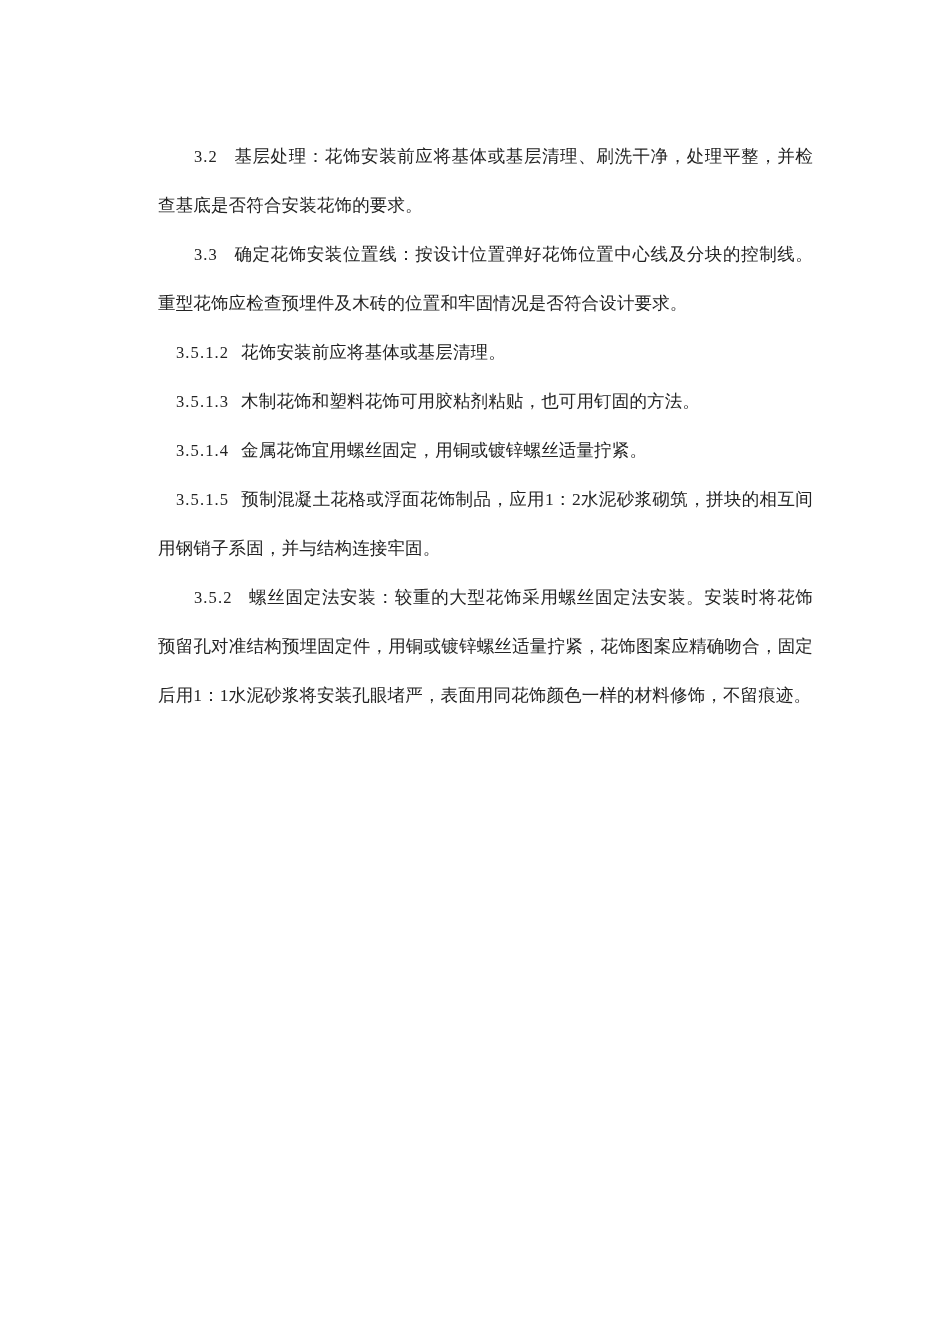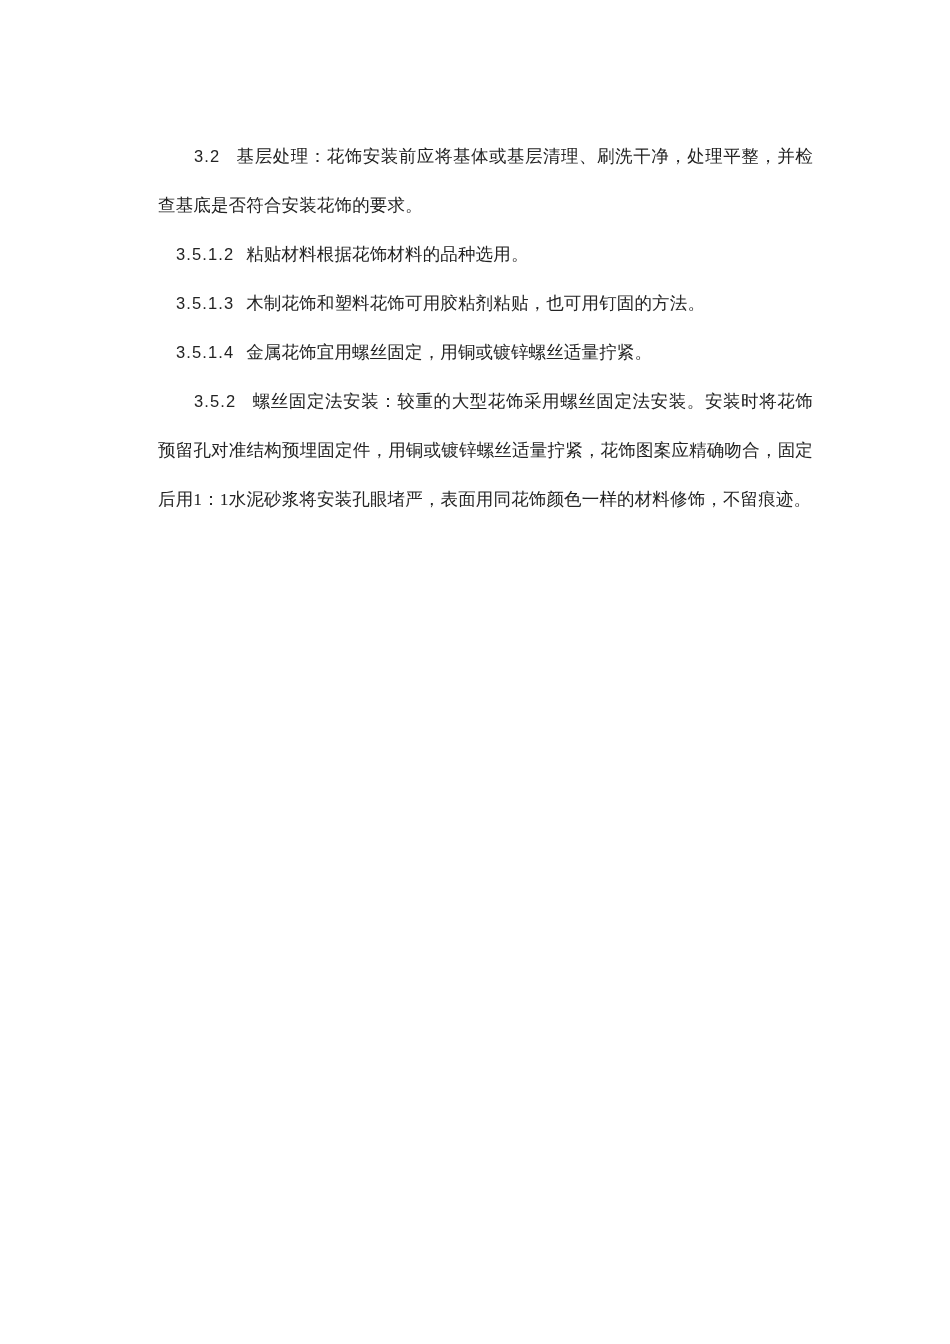--- a/index.html
+++ b/index.html
@@ -44,21 +44,21 @@
 
   
   .para.indent-2 {
     text-indent: 36px;
   }
   .para.indent-1 {
     text-indent: 18px;
   }
 
   .num {
-    font-family: Liberation Sans, sans-serif;
+    font-family: Liberation Serif, serif;
     font-size: 16.5px;
     letter-spacing: 1.1px;
     color: #232323;
   }
 
   .gap {
     display: inline-block;
     width: 16px;
   }
 
@@ -70,37 +70,43 @@
 </head>
 <body>
 
 <div class="page">
   <div class="text-body">
 
     <p class="para indent-2">
       <span class="num">3.2</span><span class="gap"></span><span>基层处理：花饰安装前应将基体或基层清理、刷洗干净，处理平整，并检查基底是否符合安装花饰的要求。</span>
     </p>
 
+    <p class="para indent-2">
+      <span class="num">3.3</span><span class="gap"></span><span>确定花饰安装位置线：按设计位置弹好花饰位置中心线及分块的控制线。重型花饰应检查预埋件及木砖的位置和牢固情况是否符合设计要求。</span>
+    </p>
 
 
 
 
 
     <p class="para indent-1">
-      <span class="num">3.5.1.2</span><span class="gap-sm"></span><span>粘贴材料根据花饰材料的品种选用。</span>
+      <span class="num">3.5.1.2</span><span class="gap-sm"></span><span>花饰安装前应将基体或基层清理。</span>
     </p>
 
     <p class="para indent-1">
       <span class="num">3.5.1.3</span><span class="gap-sm"></span><span>木制花饰和塑料花饰可用胶粘剂粘贴，也可用钉固的方法。</span>
     </p>
 
     <p class="para indent-1">
       <span class="num">3.5.1.4</span><span class="gap-sm"></span><span>金属花饰宜用螺丝固定，用铜或镀锌螺丝适量拧紧。</span>
     </p>
 
+    <p class="para indent-1">
+      <span class="num">3.5.1.5</span><span class="gap-sm"></span><span>预制混凝土花格或浮面花饰制品，应用1：2水泥砂浆砌筑，拼块的相互间用钢销子系固，并与结构连接牢固。</span>
+    </p>
 
     <p class="para indent-2">
       <span class="num">3.5.2</span><span class="gap"></span><span>螺丝固定法安装：较重的大型花饰采用螺丝固定法安装。安装时将花饰预留孔对准结构预埋固定件，用铜或镀锌螺丝适量拧紧，花饰图案应精确吻合，固定后用1：1水泥砂浆将安装孔眼堵严，表面用同花饰颜色一样的材料修饰，不留痕迹。</span>
     </p>
 
 
   </div>
 </div>
 
 </body></html>

